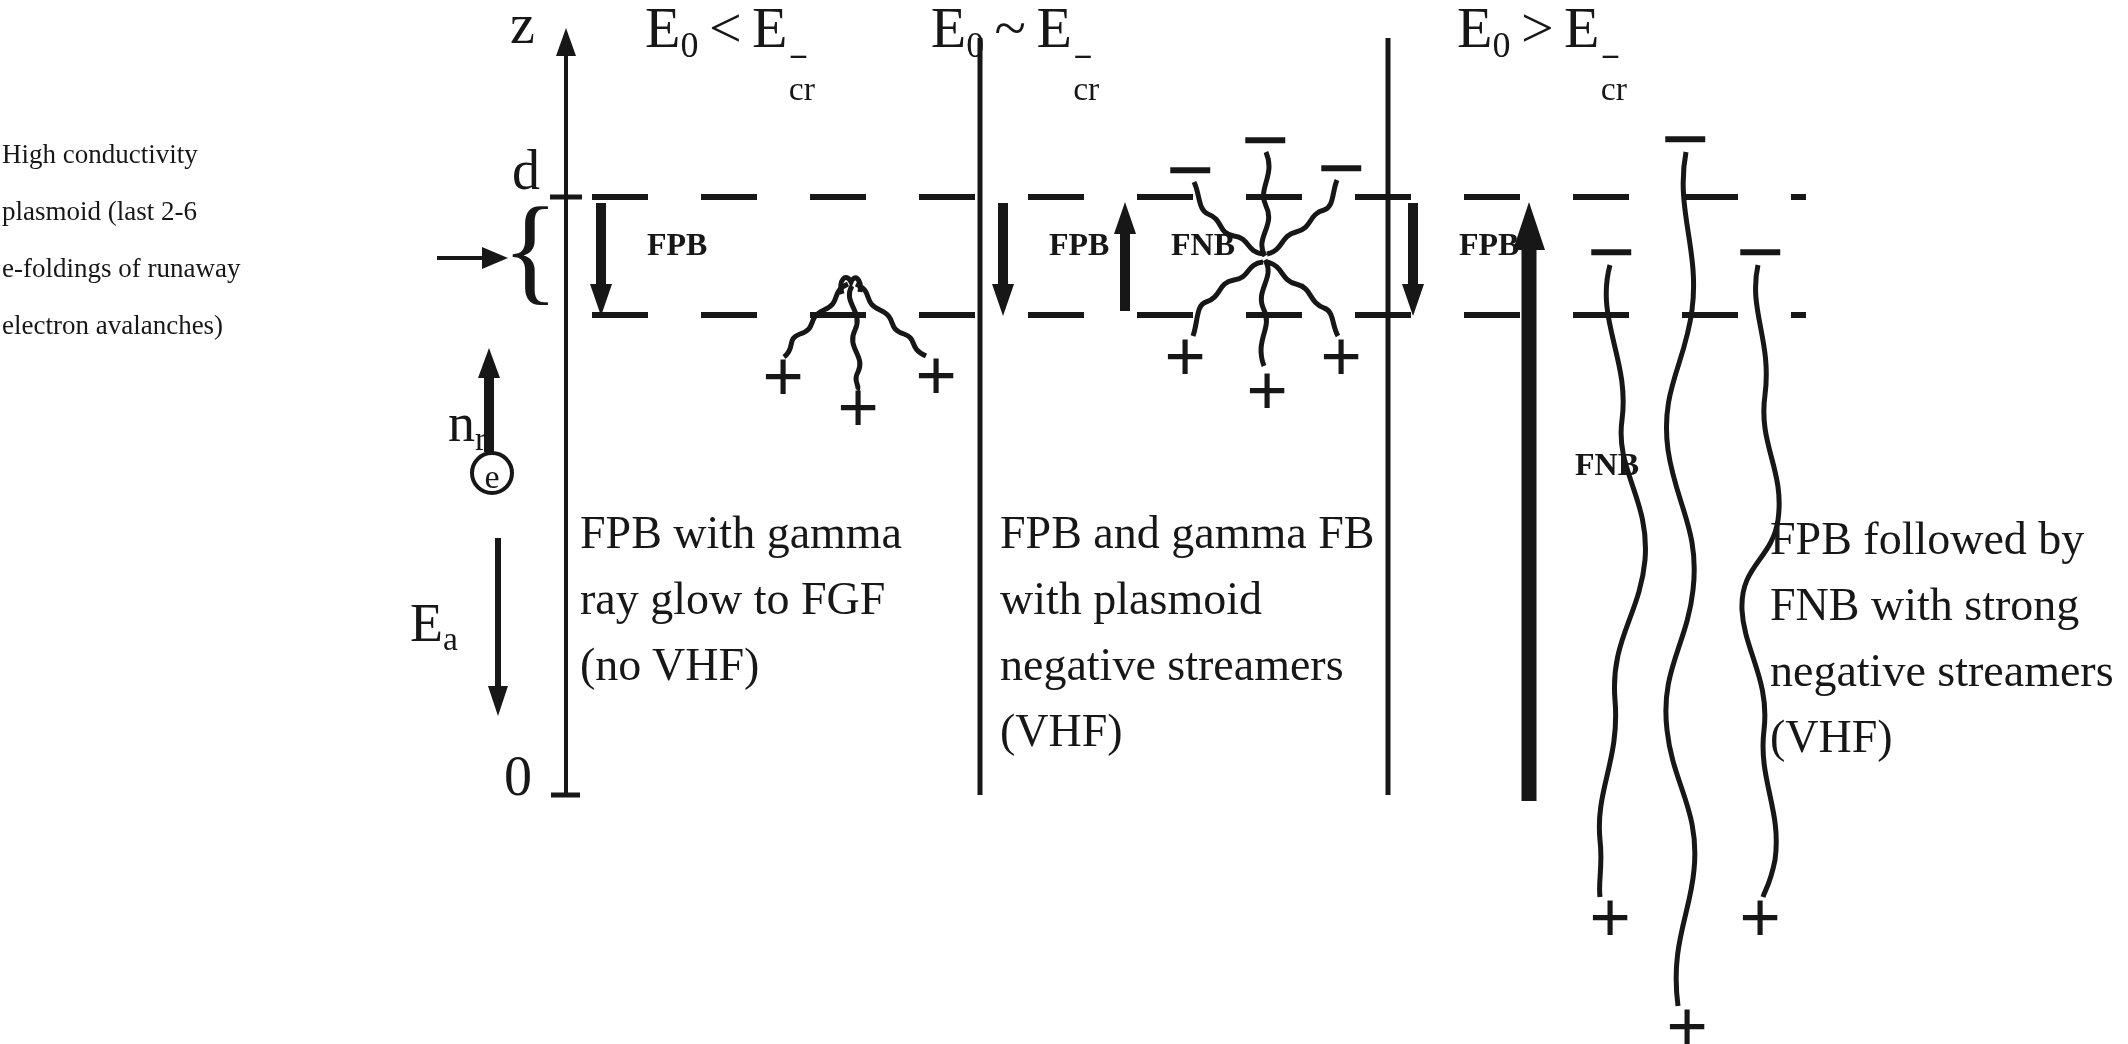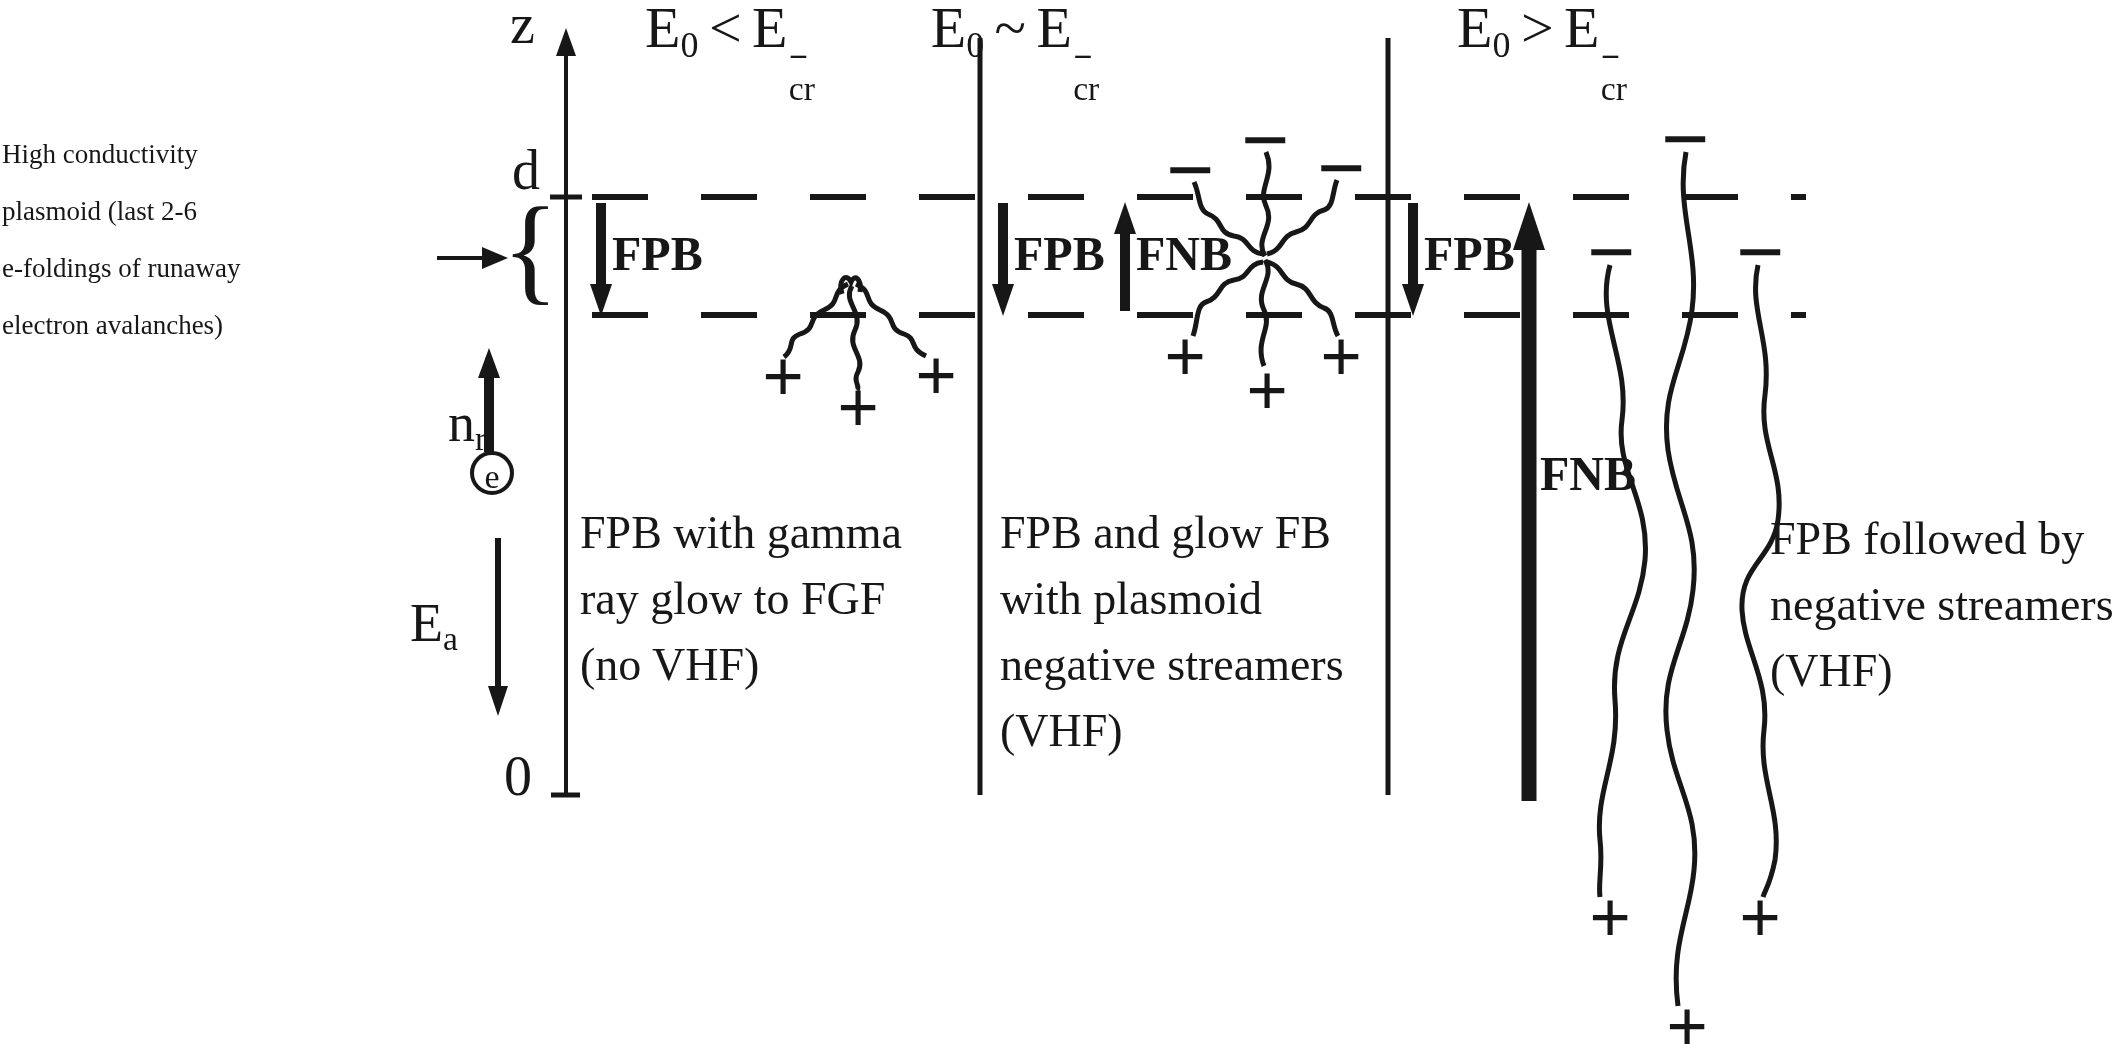--- a/index.html
+++ b/index.html
@@ -9,21 +9,21 @@
   .abs{position:absolute;white-space:nowrap;}
   .note{font-size:27px;line-height:57px;}
   .axlbl{font-size:56px;}
   .symlbl{font-size:54px;}
   .sub{font-size:.62em;vertical-align:-0.28em;}
   .header{font-size:58px;transform:translateX(-50%);}
   .hrel{margin:0 0.18em;}
   .hstack{display:inline-flex;flex-direction:column;align-items:flex-start;
           font-size:.58em;line-height:.95;vertical-align:-0.62em;margin-left:.04em;font-weight:bold;}
   .hstack .hsub{font-weight:normal;}
-  .beamlbl{font-size:48px;font-weight:bold;}
+  .beamlbl{font-size:32px;font-weight:bold;margin-left:35px;}
   .caption{font-size:46px;line-height:66px;}
   .brace{font-size:118px;line-height:104px;}
   svg text{font-family:"Liberation Serif","DejaVu Serif",serif;fill:#171717;}
   .charge{font-size:74px;font-weight:bold;}
   .minus{font-size:86px;font-weight:bold;}
   .etxt{font-size:34px;}
 </style>
 </head>
 <body>
 
@@ -138,24 +138,25 @@
   <div class="abs beamlbl" style="left:1136px;top:226px;">FNB</div>
   <div class="abs beamlbl" style="left:1424px;top:226px;">FPB</div>
   <div class="abs beamlbl" style="left:1540px;top:446px;">FNB</div>
 
   <div class="abs caption" style="left:580px;top:500px;">
     <div>FPB with gamma</div>
     <div>ray glow to FGF</div>
     <div>(no VHF)</div>
   </div>
   <div class="abs caption" style="left:1000px;top:500px;">
-    <div>FPB and glow FB</div>
+    <div>FPB and gamma FB</div>
     <div>with plasmoid</div>
     <div>negative streamers</div>
     <div>(VHF)</div>
   </div>
   <div class="abs caption" style="left:1770px;top:506px;">
     <div>FPB followed by</div>
+    <div>FNB with strong</div>
     <div>negative streamers</div>
     <div>(VHF)</div>
   </div>
 
 </div>
 
 </body></html>

